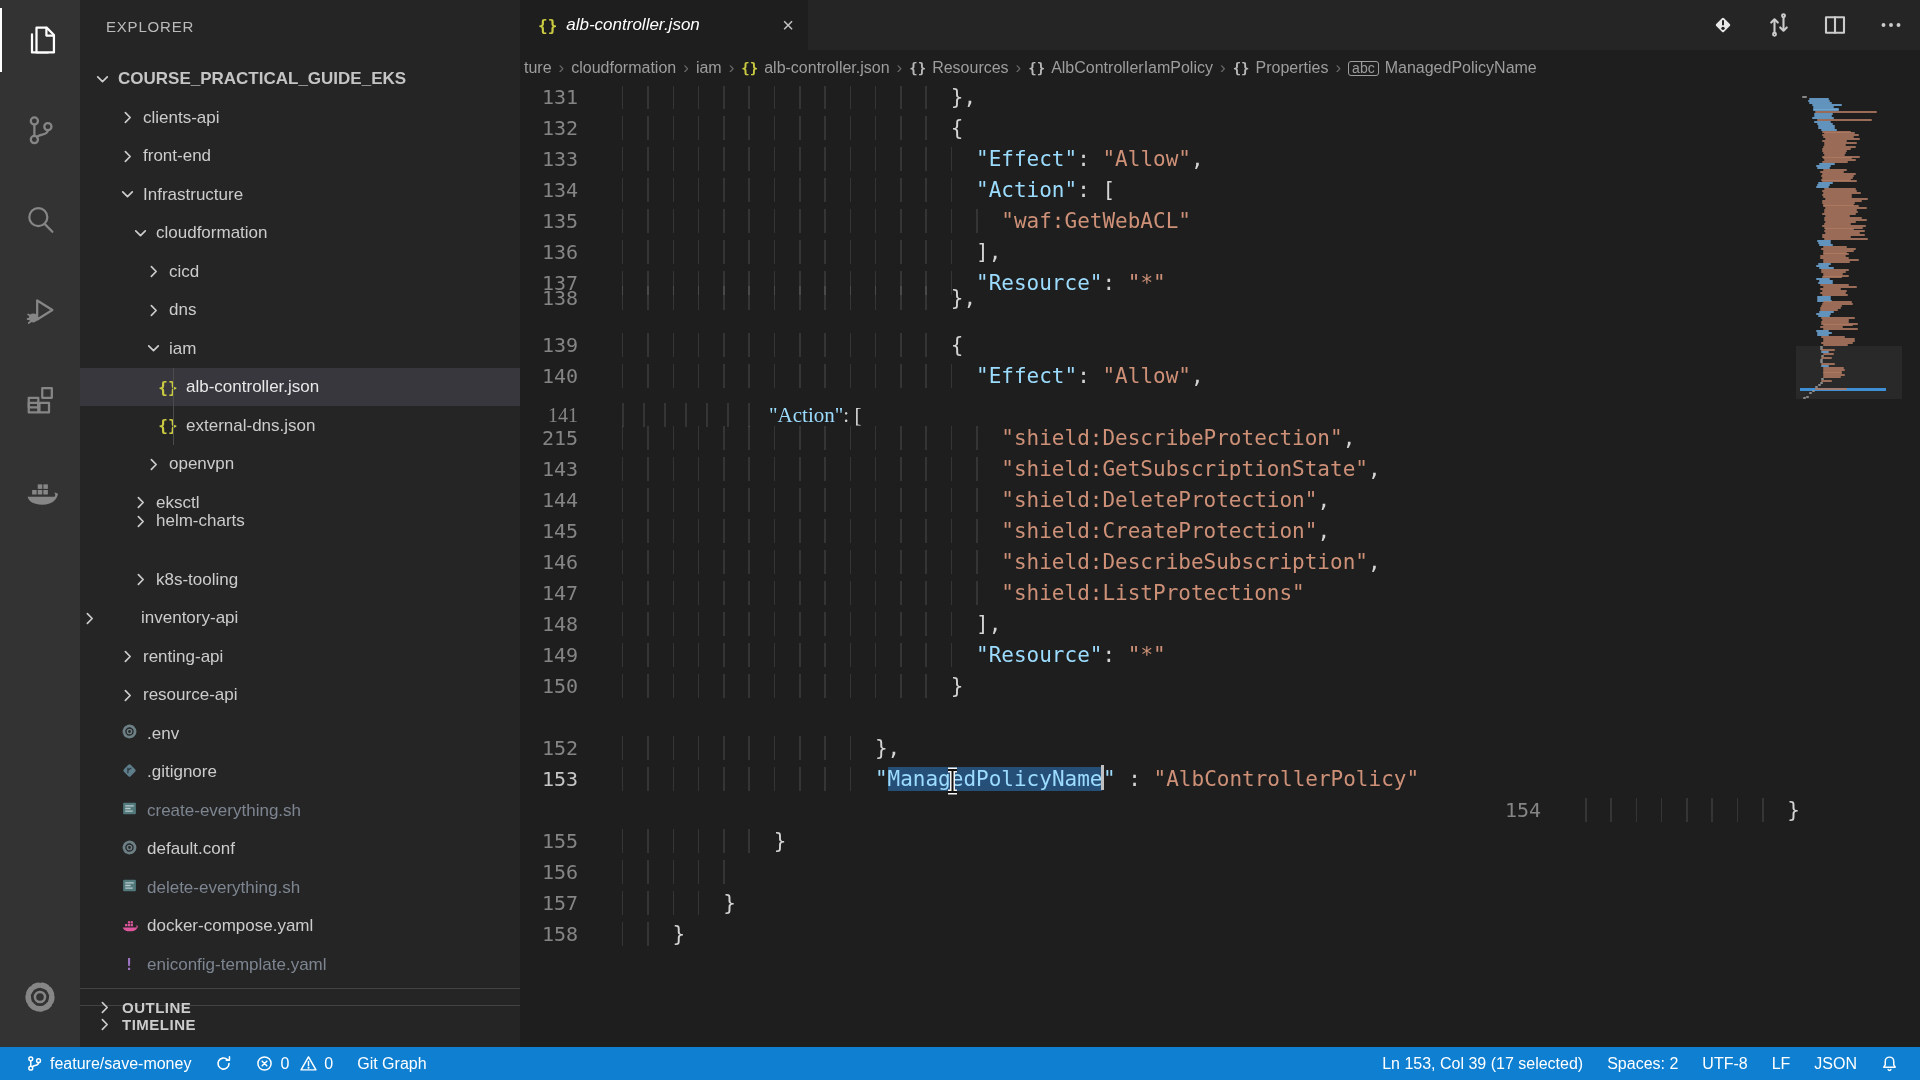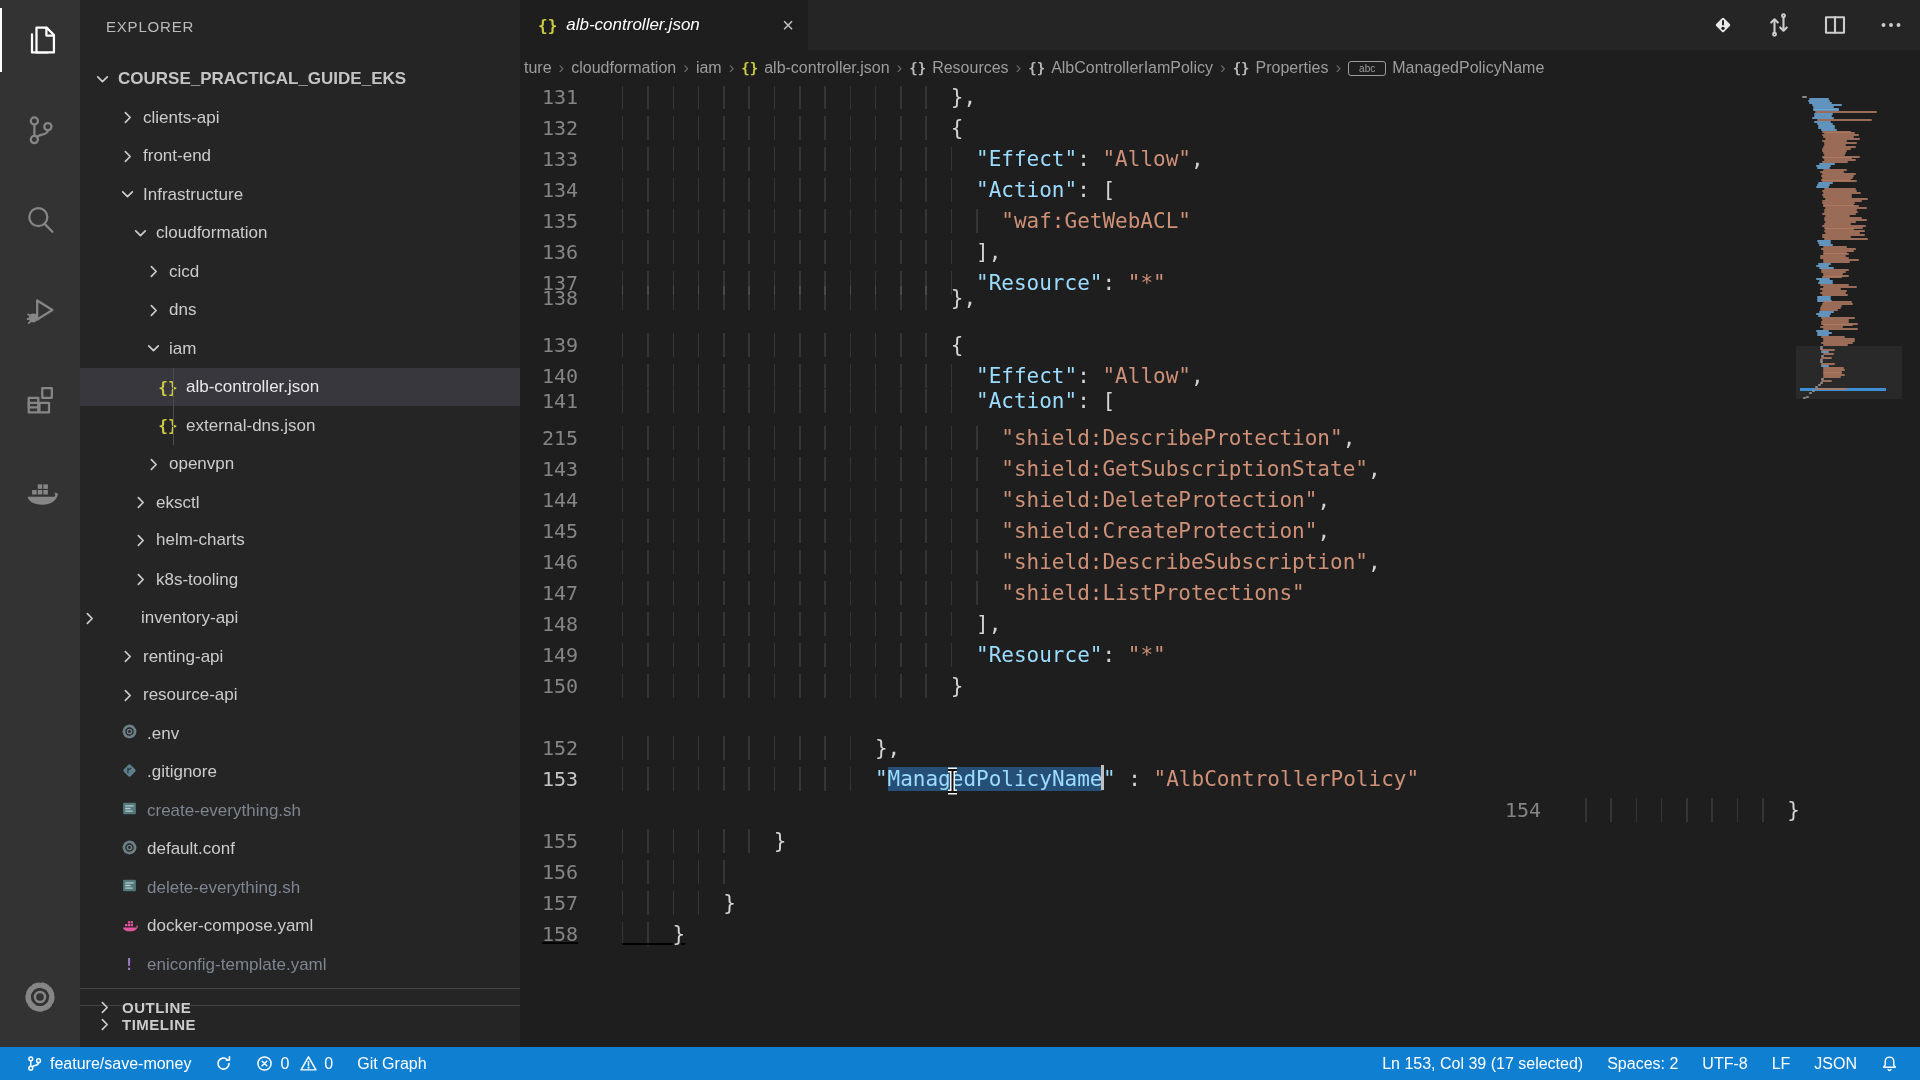--- a/index.html
+++ b/index.html
@@ -35,21 +35,21 @@
   .tab .tab-label { color:#ffffff; font-size:17px; font-style:italic; margin-right:14px; }
   .tab .tab-close { color:#c3c3c3; font-size:20px; margin-left:auto; cursor:pointer; }
   .editor-actions { position:absolute; right:14px; top:0; height:50px; display:flex; align-items:center; gap:26px; }
   .ea-btn { width:30px; height:30px; display:flex; align-items:center; justify-content:center; cursor:pointer; }
 
   .breadcrumb { position:absolute; left:0; right:0; top:50px; height:36px; display:flex; align-items:center; padding-left:4px; color:#9d9d9d; font-size:16px; white-space:nowrap; overflow:hidden; }
   .bc-item { display:flex; align-items:center; cursor:pointer; }
   .bc-sep { color:#6a6a6a; margin:0 7px; font-size:17px; }
   .bc-braces { font-family:"DejaVu Sans Mono",monospace; font-weight:bold; font-size:14px; margin-right:6px; color:#b8b8b8; }
   .bc-braces.yellow { color:#cbcb41; }
-  .bc-abc { border:1px solid #9d9d9d; border-radius:3px; font-size:10px; padding:0 10px; margin-right:6px; line-height:13px; }
+  .bc-abc { border:1px solid #9d9d9d; border-radius:3px; font-size:14px; padding:0 3px; margin-right:6px; line-height:13px; }
 
   .code-region { position:absolute; left:0; right:120px; top:86px; bottom:0; overflow:hidden; }
   .code-row { position:absolute; left:0; right:0; height:31px; display:flex; font-family:"DejaVu Sans Mono",monospace; font-size:21px; line-height:31px; cursor:text; }
   .code-row .lnum { width:58px; flex:none; text-align:right; color:#858585; font-size:20px; }
   .code-row .ltext { margin-left:44px; white-space:pre; color:#d4d4d4; }
   .tk-k { color:#9cdcfe; }
   .tk-s { color:#ce9178; }
   .tk-p { color:#d4d4d4; }
   .tk-sel { color:#9cdcfe; background:#264f78; }
   .ind { background:repeating-linear-gradient(to right, rgba(255,255,255,.10) 0 1.5px, transparent 1.5px 2ch); }
@@ -214,21 +214,21 @@
           <span>openvpn</span>
         </div>
         <div class="tree-row" style="top: 423.5px; padding-left: 51px;">
           <span class="twisty">
             <svg width="17" height="17" viewBox="0 0 16 16" fill="none" stroke="#cccccc" stroke-width="2" stroke-linecap="round" stroke-linejoin="round">
               <path d="M6 3.5 L10.5 8 L6 12.5" stroke-width="1.6"></path>
             </svg>
           </span>
           <span>eksctl</span>
         </div>
-        <div class="tree-row" style="top: 461px; padding-left: 51px;">
+        <div class="tree-row" style="top: 442px; padding-left: 51px;">
           <span class="twisty">
             <svg width="17" height="17" viewBox="0 0 16 16" fill="none" stroke="#cccccc" stroke-width="2" stroke-linecap="round" stroke-linejoin="round">
               <path d="M6 3.5 L10.5 8 L6 12.5" stroke-width="1.6"></path>
             </svg>
           </span>
           <span>helm-charts</span>
         </div>
         <div class="tree-row" style="top: 500.5px; padding-left: 51px;">
           <span class="twisty">
             <svg width="17" height="17" viewBox="0 0 16 16" fill="none" stroke="#cccccc" stroke-width="2" stroke-linecap="round" stroke-linejoin="round">
@@ -445,21 +445,21 @@
           <span class="ltext"><span class="ind">                          </span><span class="tk-p">},</span></span>
         </div>
         <div class="code-row" style="top: 244px;">
           <span class="lnum" style="">139</span>
           <span class="ltext"><span class="ind">                          </span><span class="tk-p">{</span></span>
         </div>
         <div class="code-row" style="top: 275px;">
           <span class="lnum" style="">140</span>
           <span class="ltext"><span class="ind">                            </span><span class="tk-k">"Effect"</span><span class="tk-p">: </span><span class="tk-s">"Allow"</span><span class="tk-p">,</span></span>
         </div>
-        <div class="code-row" style="top: 300px;">
+        <div class="code-row" style="top: 314px; font-family: Liberation Serif, serif;">
           <span class="lnum" style="">141</span>
           <span class="ltext"><span class="ind">                            </span><span class="tk-k">"Action"</span><span class="tk-p">: [</span></span>
         </div>
         <div class="code-row" style="top: 337px;">
           <span class="lnum" style="">215</span>
           <span class="ltext"><span class="ind">                              </span><span class="tk-s">"shield:DescribeProtection"</span><span class="tk-p">,</span></span>
         </div>
         <div class="code-row" style="top: 368px;">
           <span class="lnum" style="">143</span>
           <span class="ltext"><span class="ind">                              </span><span class="tk-s">"shield:GetSubscriptionState"</span><span class="tk-p">,</span></span>
@@ -509,21 +509,21 @@
           <span class="ltext"><span class="ind">            </span><span class="tk-p">}</span></span>
         </div>
         <div class="code-row" style="top: 771px;">
           <span class="lnum" style="">156</span>
           <span class="ltext"><span class="ind">          </span></span>
         </div>
         <div class="code-row" style="top: 802px;">
           <span class="lnum" style="">157</span>
           <span class="ltext"><span class="ind">        </span><span class="tk-p">}</span></span>
         </div>
-        <div class="code-row" style="top: 833px; text-decoration: underline;">
+        <div class="code-row" style="top: 833px;">
           <span class="lnum" style="">158</span>
           <span class="ltext"><span class="ind">    </span><span class="tk-p">}</span></span>
         </div>
       </div>
     <div class="minimap" id="minimap">
         <div class="mm-slider" style="top: 259.6px; height: 53.76px;"></div>
         <div class="mm-selline" style="top: 301.84px; left: 0px; width: 86px;"></div>
         <div class="mm-line" style="top: 10px; left: 2px; width: 5px; background: rgb(154, 154, 154);"></div>
         <div class="mm-line" style="top: 11.92px; left: 9px; width: 20.4576px; background: rgb(110, 168, 216);"></div>
         <div class="mm-line" style="top: 13.84px; left: 8px; width: 22.4564px; background: rgb(110, 168, 216);"></div>

